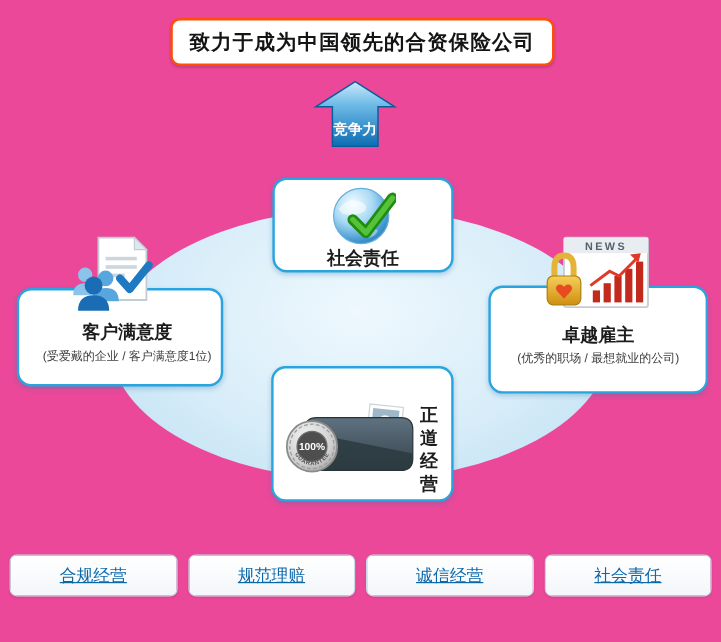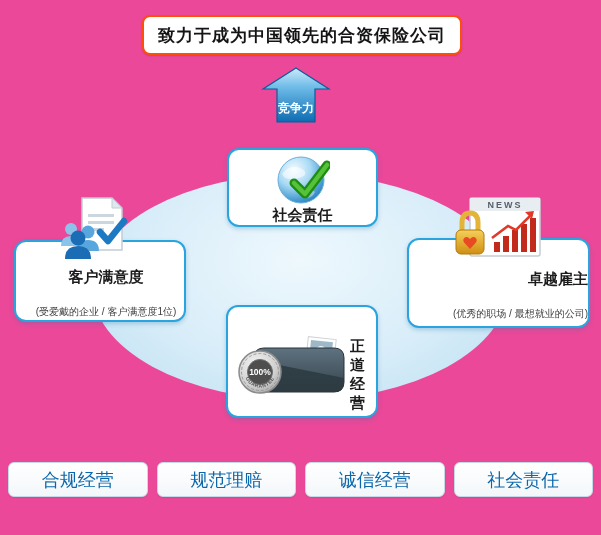--- a/index.html
+++ b/index.html
@@ -25,32 +25,32 @@
   .node-right  { left:407px; top:238px; width:183px; height:90px; }
   .node-bottom { left:226px; top:305px; width:152px; height:113px; display:flex; flex-direction:row;
                  align-items:center; padding-top:6px; }
 
   .float-icon { position:absolute; left:50%; transform:translateX(-50%); z-index:3; line-height:0; }
   .node-left  .float-icon { top:-46px; }
   .node-right .float-icon { top:-44px; }
 
   .node-content { text-align:center; }
   .node-left  .node-content { padding-top:26px;padding-left:12px; }
-  .node-right .node-content { padding-top:30px;text-align:right; }
+  .node-right .node-content { padding-top:30px; }
 
   .node-label { font-size:15px; font-weight:bold; color:#1c1c1c; }
-  .node-sub   { font-size:10px; color:#3c3c3c; margin-top:18px; white-space:nowrap; }
+  .node-sub   { font-size:10px; color:#3c3c3c; margin-top:3px; white-space:nowrap; }
   .node-bottom .node-label { margin-top:21px; }
   .icon { display:inline-block; line-height:0; }
 
   .footer { position:absolute; left:8px; top:462px; width:585px; display:flex; gap:9px; z-index:2; }
   .footer-box { flex:1; height:33px; border:1px solid #c6d9e6; border-radius:6px;
                 background:linear-gradient(#ffffff,#f3f7fa); display:flex; align-items:center;
                 justify-content:center; box-shadow:0 1px 2px rgba(0,0,0,.07); cursor:pointer; }
-  .footer-label { font-size:18px; color:#0b67aa; white-space:nowrap; }
+  .footer-label { font-size:14px; color:#0b67aa; white-space:nowrap;text-decoration:underline; }
 </style>
 </head>
 <body>
 
 <div class="canvas">
 
   <div class="ellipse"></div>
 
   <div class="banner">
     <span class="banner-text">致力于成为中国领先的合资保险公司</span>

